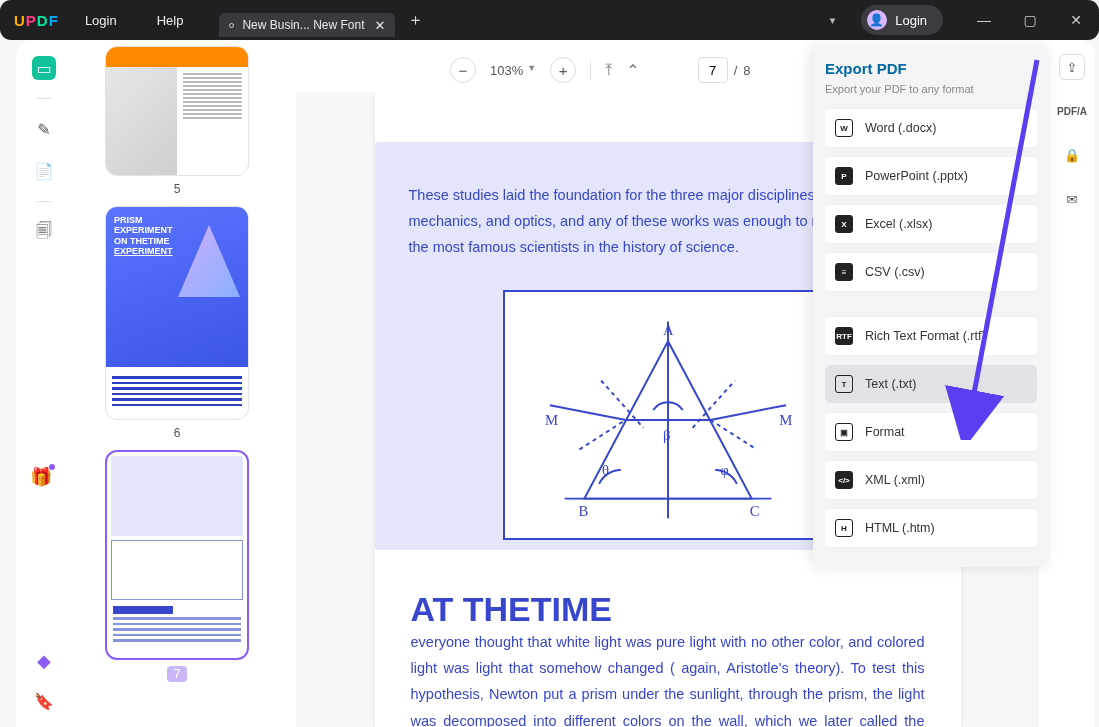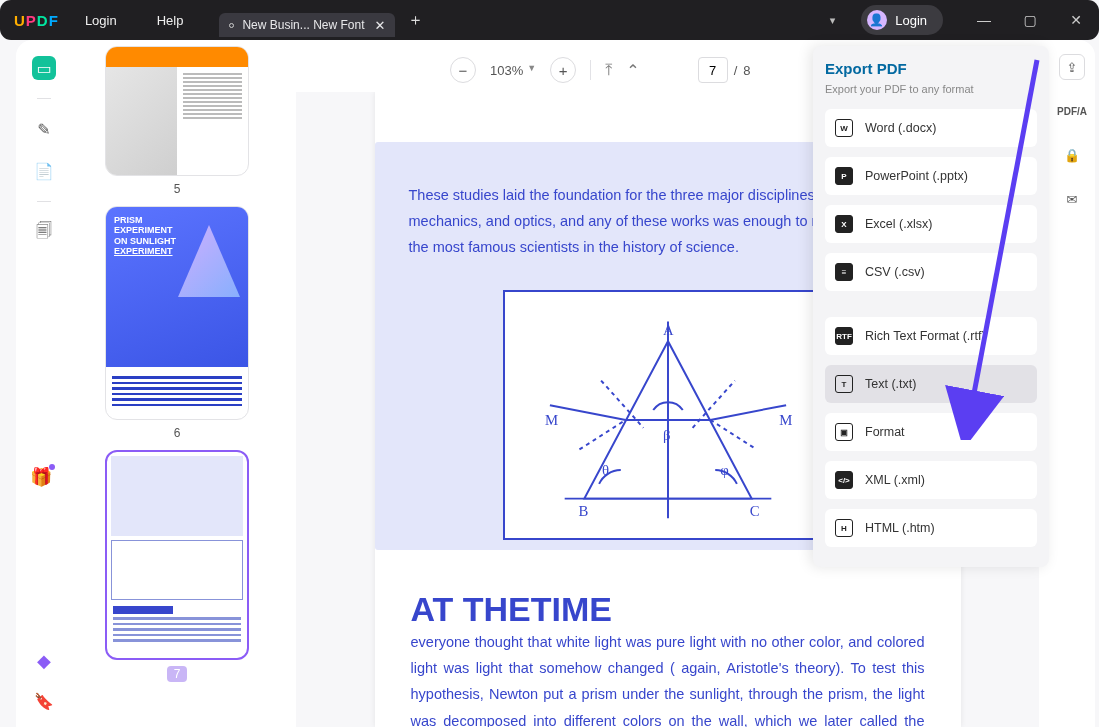--- a/index.html
+++ b/index.html
@@ -156,21 +156,21 @@
               <div></div>
               <div></div>
           </div>
         </div>
       </div>
       <div class="thumb-num">5</div>
     </div>
     <div class="thumb">
       <div class="thumb-page" style="height:214px;">
         <div class="mini-blue">
-          <div class="tt"><span>PRISM</span><br><span>EXPERIMENT</span><br><span>ON SUNLIGHT</span><br><span style="text-decoration:underline">EXPERIMENT</span></div>
+          <div class="tt"><span>PRISM</span><br><span>EXPERIMENT</span><br><span>ON THETIME</span><br><span style="text-decoration:underline">EXPERIMENT</span></div>
           <div class="prism"></div>
         </div>
         <div class="mini-bot">
             <div></div>
             <div></div>
             <div></div>
             <div></div>
             <div></div>
             <div></div>
           </div>

